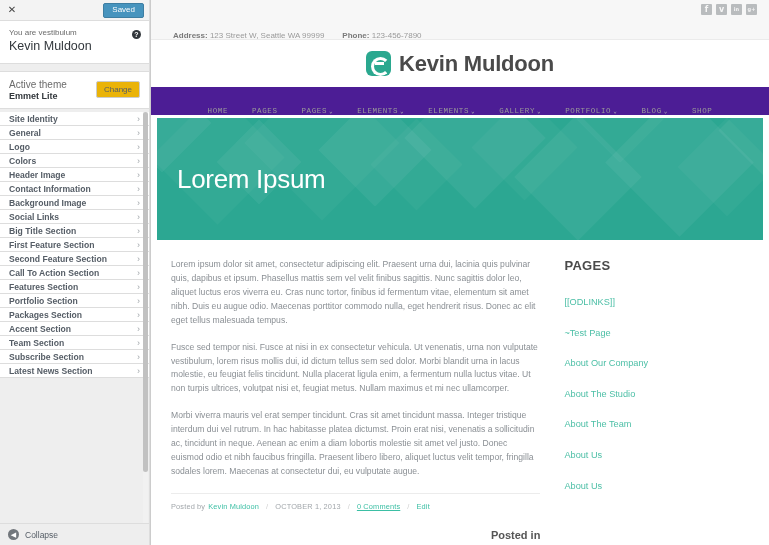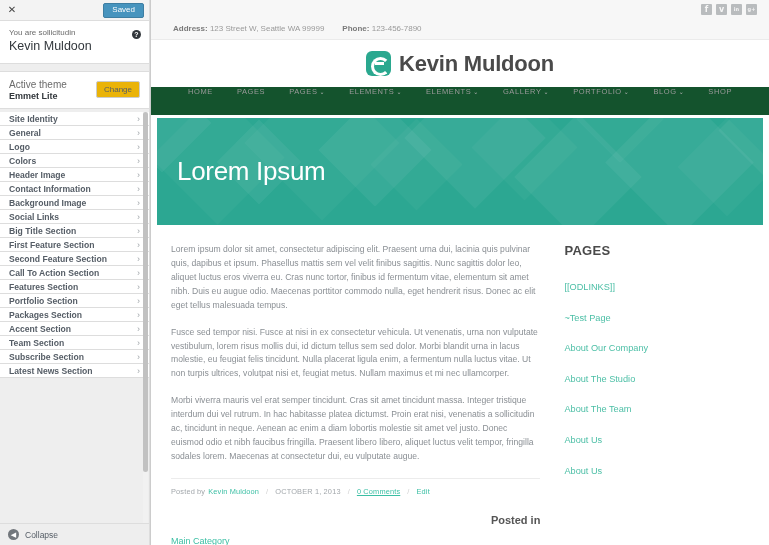--- a/index.html
+++ b/index.html
@@ -134,21 +134,21 @@
   .social-ico {
     width: 11px; height: 11px;
     background: #b9bcbe;
     border-radius: 1px;
     display: flex; align-items: center; justify-content: center;
     color: #f7f7f7; font-size: 8px; font-weight: bold;
     line-height: 1; font-family: "DejaVu Sans", sans-serif;
     cursor: pointer;
   }
   .contact-row {
-    position: absolute; left: 22px; top: 24px;
+    position: absolute; left: 22px; top: 31px;
     font-size: 8px; color: #9a9a9a;
     display: flex; gap: 18px;
   }
   .contact-row b { color: #7a7a7a; }
 
   .site-logo-row {
     height: 47px;
     display: flex; align-items: center; justify-content: center;
     gap: 8px;
     background: #fff;
@@ -170,33 +170,34 @@
     content: ""; position: absolute;
     left: 9px; top: 10.5px; width: 9px; height: 3.2px;
     background: #fff;
   }
   .logo-text {
     font-size: 22px; font-weight: bold; color: #4a4a4a;
     letter-spacing: -0.2px;
   }
   .site-nav {
     height: 28px;
-    display: flex; align-items: flex-start; justify-content: center;
+    display: flex; align-items: flex-end; justify-content: center;
     gap: 0px;
-    background: #14532d;
+    background: #4c1d95;
+    font-family: Liberation Mono, monospace;
   }
   .nav-item {
     font-size: 7.5px; letter-spacing: .6px;
     color: #9a9a9a; padding: 0 12px;
     cursor: pointer; white-space: nowrap;
   }
   .nav-item .caret { font-size: 6px; margin-left: 2px; color: #b5b5b5; }
 
   .hero {
-    height: 107px;
+    height: 122px;
     margin: 3px 6px 0 6px;
     background: #2ca792;
     position: relative; overflow: hidden;
     display: flex; align-items: center;
   }
   .hero-diamonds { position: absolute; inset: 0; overflow: hidden; }
   .hero-diamonds i {
     position: absolute; display: block;
     background: rgba(255,255,255,.055);
     transform: rotate(45deg);
@@ -257,21 +258,21 @@
 <div id="app">
 
   <aside class="customizer">
 
     <div class="cz-topbar">
       <div class="cz-close">✕</div>
       <button class="cz-saved">Saved</button>
     </div>
 
     <div class="cz-info">
-      <div class="cz-info-sub">You are sollicitudin</div>
+      <div class="cz-info-sub">You are vestibulum</div>
       <div class="cz-info-title">Kevin Muldoon</div>
       <div class="cz-help">?</div>
     </div>
 
     <div class="cz-spacer"></div>
 
     <div class="cz-theme">
       <div>
         <div class="cz-theme-label">Active theme</div>
         <div class="cz-theme-name">Emmet Lite</div>

